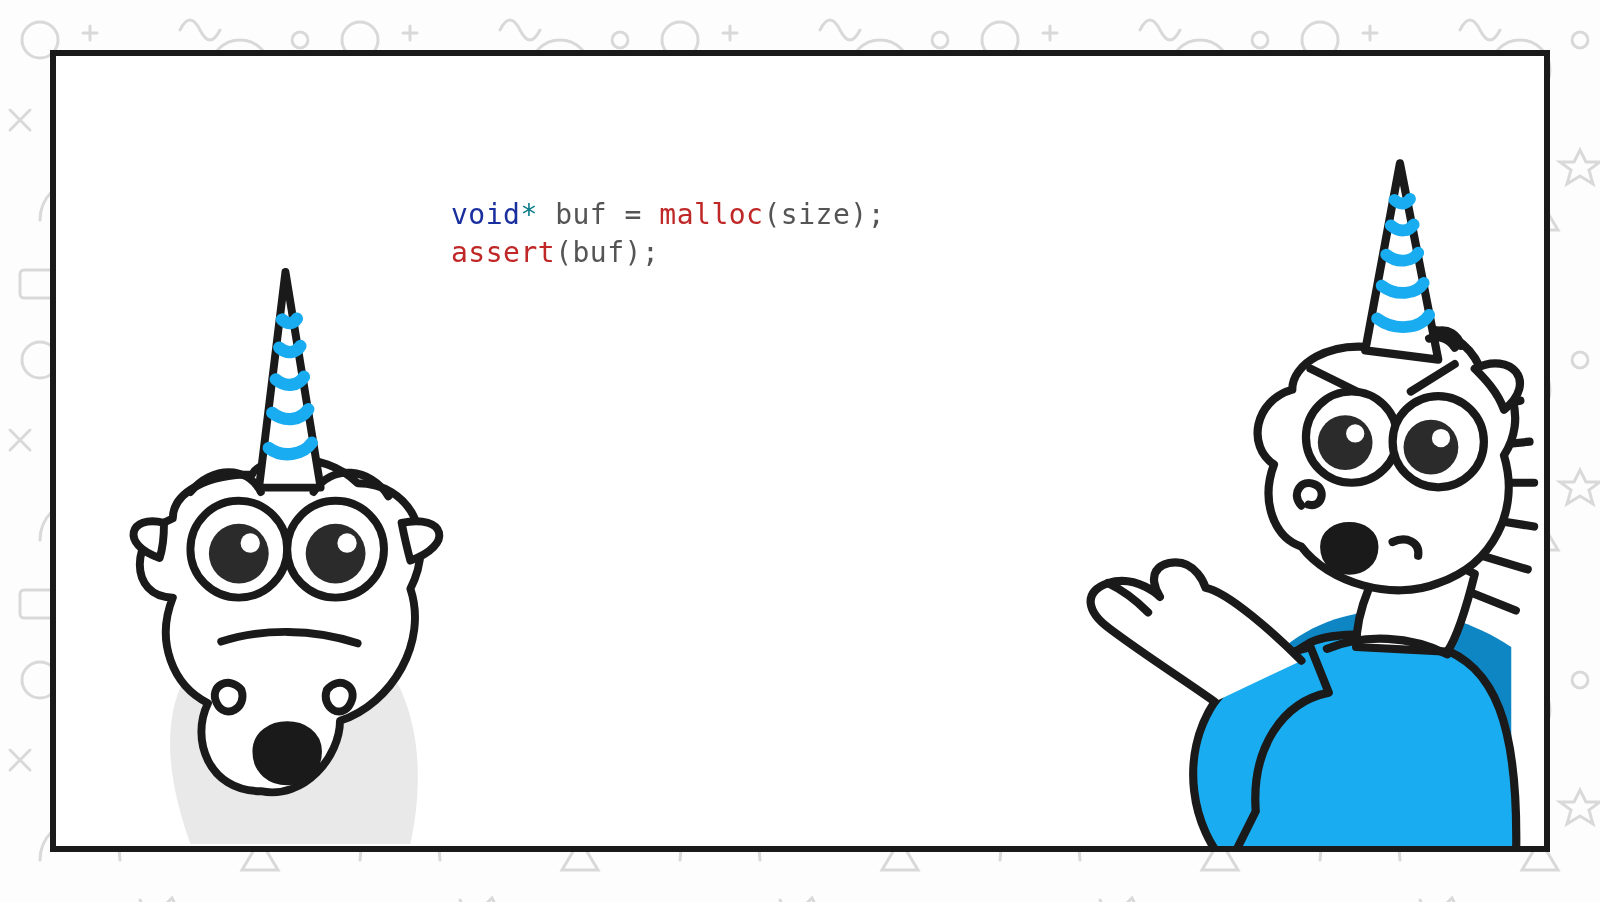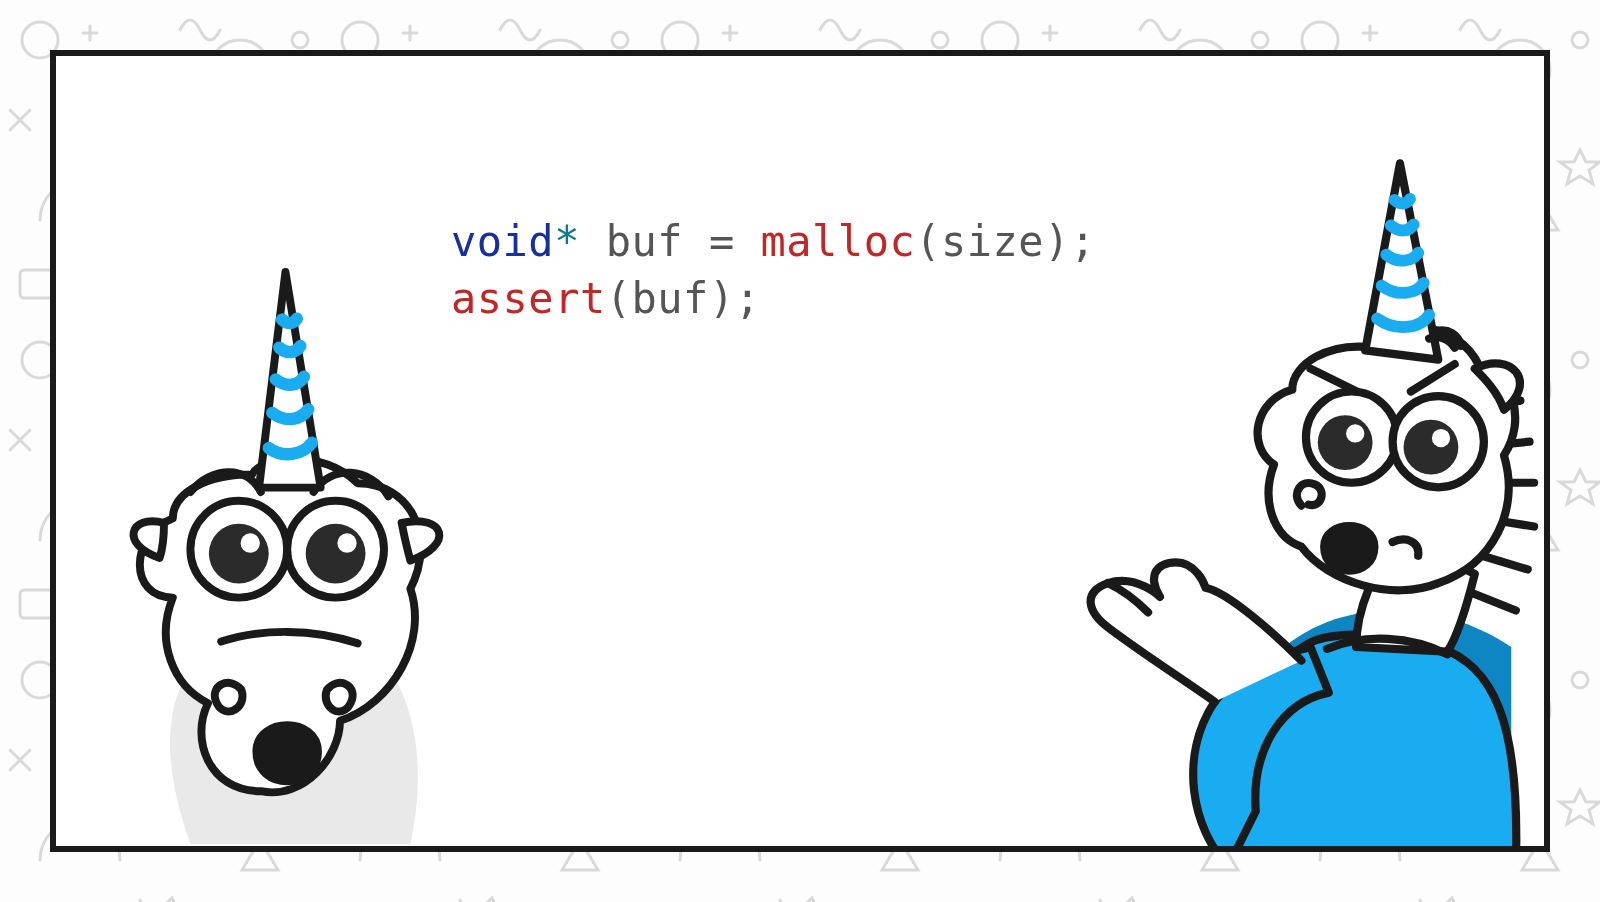--- a/index.html
+++ b/index.html
@@ -25,25 +25,24 @@
     background: #ffffff;
     border: 6px solid #1a1a1a;
     box-sizing: border-box;
     z-index: 1;
     overflow: hidden;
   }
   .code {
     position: absolute;
     left: 395px;
     top: 140px;
-    font-size: 42px;
+    font-size: 28px;
     line-height: 1.35;
     white-space: pre;
     letter-spacing: 0.5px;
-    margin-top: 18px;
   }
   .kw   { color: #1a2f9e; }       
   .type { color: #0a7a8a; }       
   .id   { color: #555555; }       
   .op   { color: #555555; }       
   .fn1  { color: #c02828; }       
   .fn2  { color: #c02828; }       
 
   .unicorn-svg {
     position: absolute;

